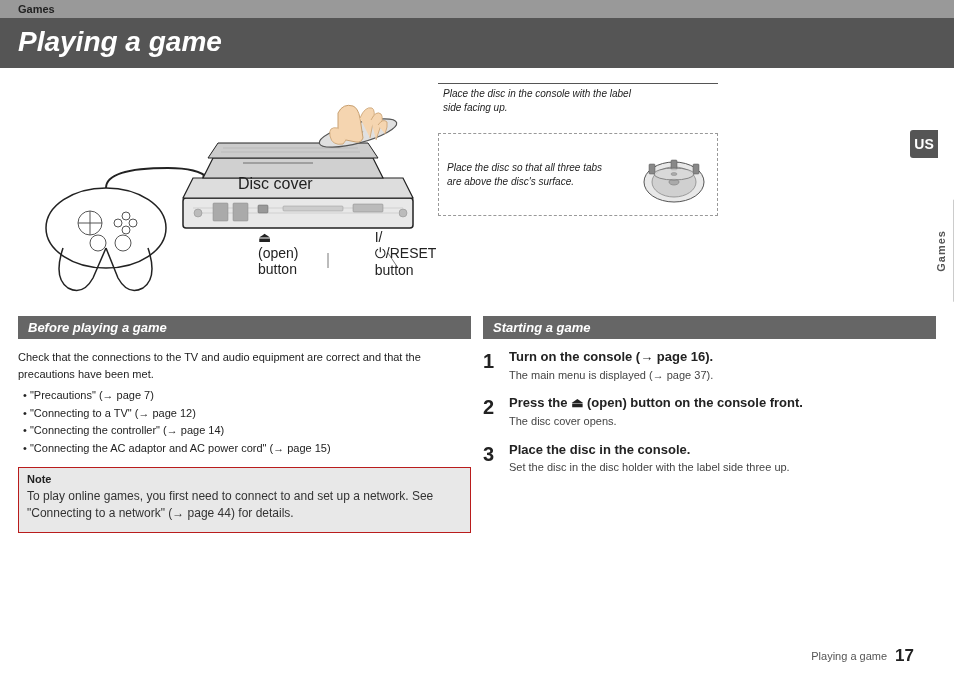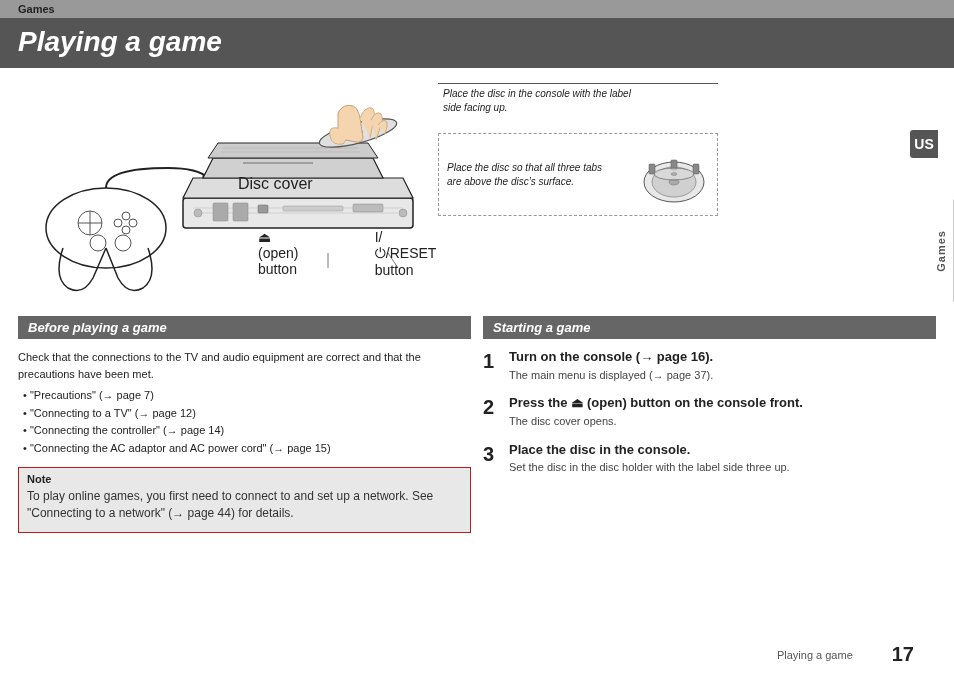--- a/index.html
+++ b/index.html
@@ -220,24 +220,23 @@
       position: absolute;
       bottom: 8px;
       right: 40px;
       font-size: 11px;
       color: #555;
       display: flex;
       align-items: center;
       gap: 8px;
     }
     .footer .page-number {
-      font-size: 20px;
-      font-weight: bold;
-      color: #222;
-      margin-left: 31px;
+      font-size: 17px;
+      font-weight: bold;
+      color: #222;
     }
   </style>
 </head>
 <body>
 
 <div class="category-bar">
   <span>Games</span>
 </div>
 
 <div class="title-bar">

